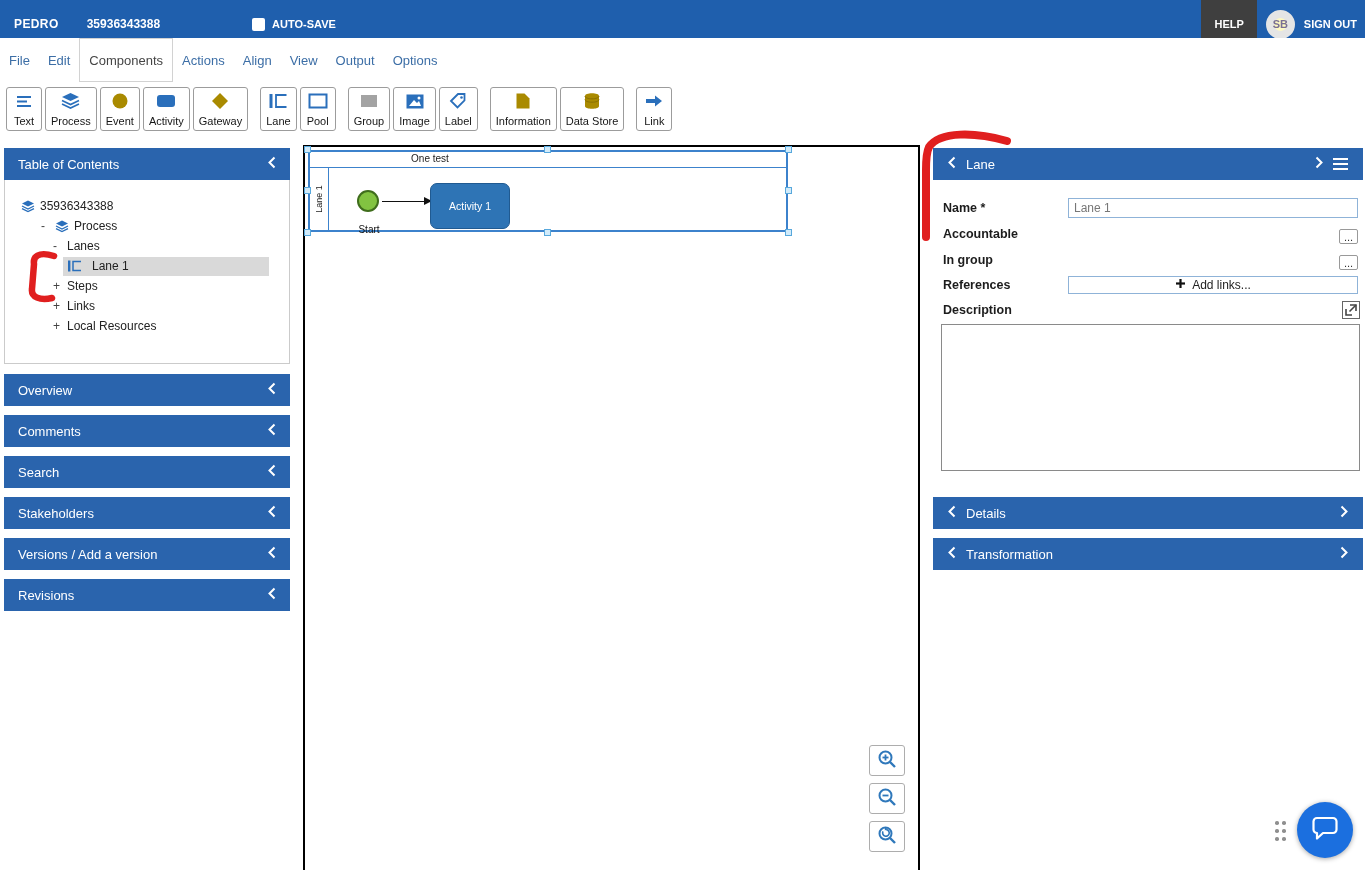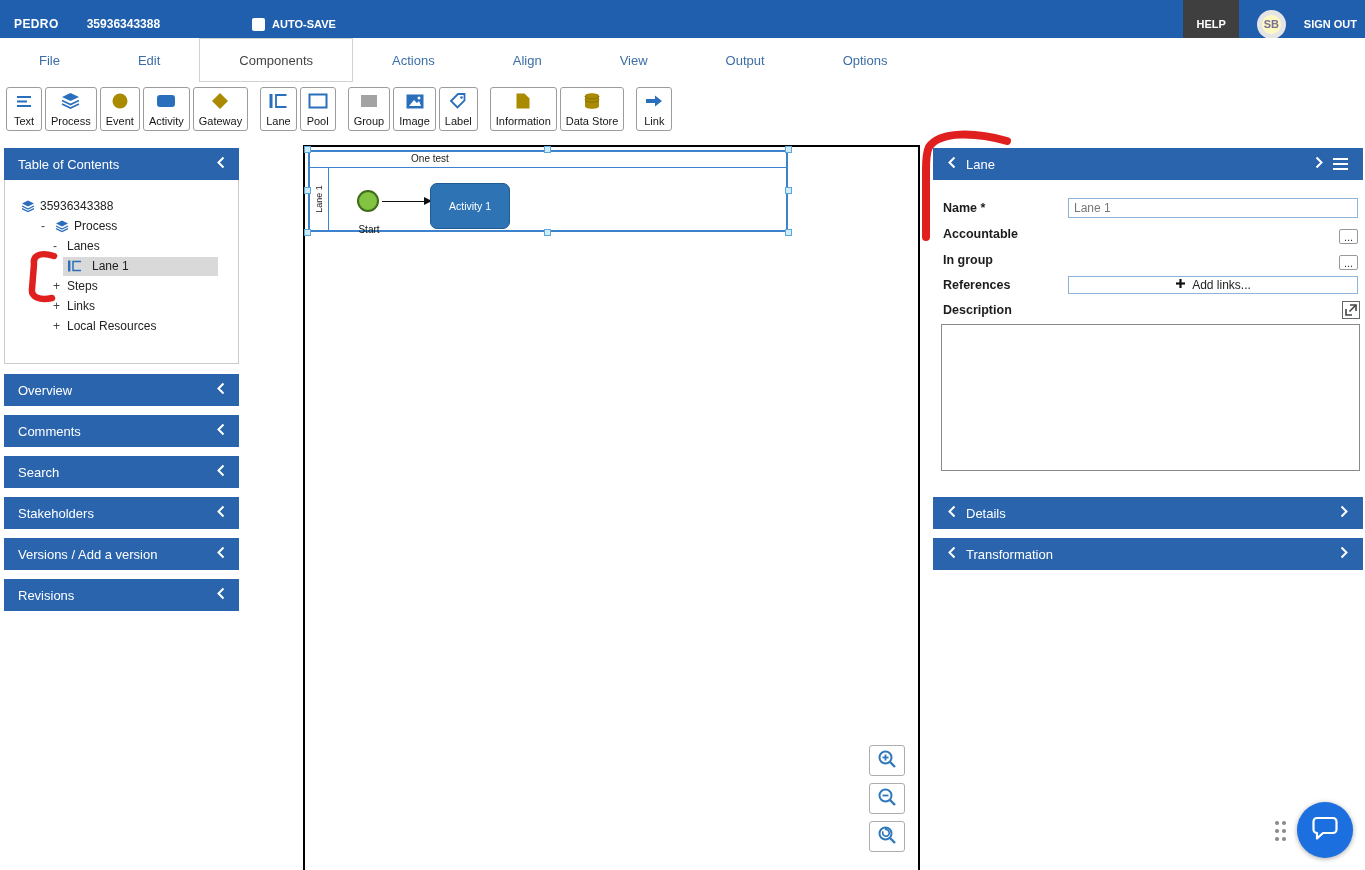--- a/index.html
+++ b/index.html
@@ -9,42 +9,42 @@
   
   .topbar { position:absolute; left:0; top:0; width:1365px; height:48px; background:#1f5fad;
     display:flex; align-items:center; color:#fff; font-size:12px; font-weight:bold; }
   .tb-user { margin-left:14px; letter-spacing:.4px; }
   .tb-doc  { margin-left:28px; }
   .autosave { margin-left:92px; display:flex; align-items:center; gap:7px; font-size:11px; cursor:pointer; }
   .cb { width:13px; height:13px; background:#fff; border-radius:2px; display:inline-block; }
   .tb-right { margin-left:auto; display:flex; align-items:center; height:100%; }
   .helpbtn { background:#3f3f3f; height:100%; display:flex; align-items:center; padding:0 13px;
     font-size:11px; cursor:pointer; }
-  .avatar { width:29px; height:29px; border-radius:50%; background:#fef9c3; border:5px solid #e5e5e5;
+  .avatar { width:29px; height:29px; border-radius:50%; background:#fef9c3; border:8px solid #e5e5e5;
     display:flex; align-items:center; justify-content:center; font-size:11px; color:#7a6f94;
-    margin:0 18px; cursor:pointer; }
+    margin:0 9px; cursor:pointer; }
   .signout { margin-right:8px; font-size:11px; cursor:pointer; white-space:nowrap; }
 
   
   .menubar { position:absolute; left:0; top:38px; width:1365px; height:44px; background:#fff;
     display:flex; align-items:stretch; font-size:13px; color:#3c6ea6; }
-  .mitem { display:flex; align-items:center; padding:0 39px; cursor:pointer; }
+  .mitem { display:flex; align-items:center; padding:0 9px; cursor:pointer; }
   .mitem.active { border:1px solid #d2d2d2; color:#454545; background:#fff; }
 
   
   .toolbar { position:absolute; left:6px; top:87px; display:flex; align-items:flex-start; }
   .tgroup { display:flex; gap:3px; margin-right:12px; }
   .tbtn { min-width:36px; height:44px; padding:3px 5px 3px; border:1px solid #9c9c9c; border-radius:3px;
     background:#fff; display:flex; flex-direction:column; align-items:center; justify-content:space-between;
     cursor:pointer; }
   .ticon { height:20px; display:flex; align-items:center; }
   .tlabel { font-size:11px; color:#161616; white-space:nowrap; }
 
   
-  .sidebar { position:absolute; left:4px; top:148px; width:235px; }
+  .sidebar { position:absolute; left:4px; top:148px; width:286px; }
   .panel-h { height:32px; background:#2a64ad; color:#fff; display:flex; align-items:center;
     font-size:13px; padding:0 14px; cursor:pointer; }
   .panel-h .sp { flex:1; }
   .panel-h + .panel-h { margin-top:0; }
   .lpanel { margin-bottom:9px; }
   .toc-body { background:#fff; border:1px solid #cbcbcb; border-top:none; height:184px;
     padding-top:16px; margin-bottom:10px; }
   .trow { height:20px; display:flex; align-items:center; font-size:12px; color:#222; cursor:pointer; }
   .lv0 { padding-left:16px; } .lv1 { padding-left:36px; } .lv2 { padding-left:48px; } .lv3 { padding-left:58px; }
   .texp { width:14px; color:#444; }

